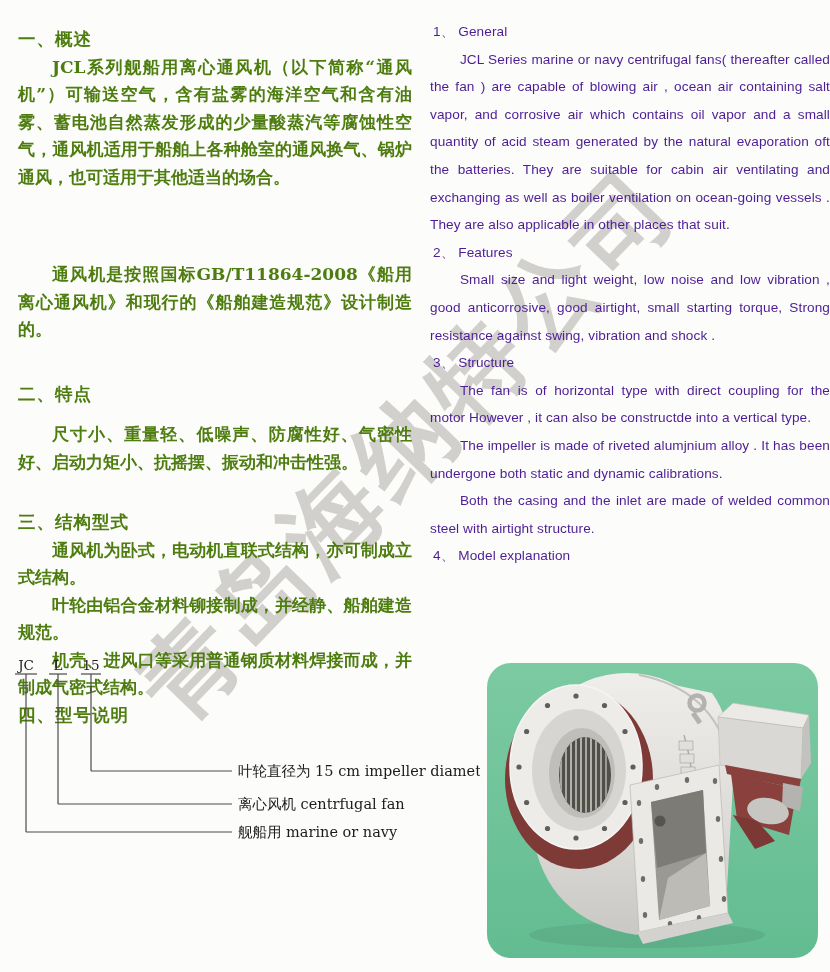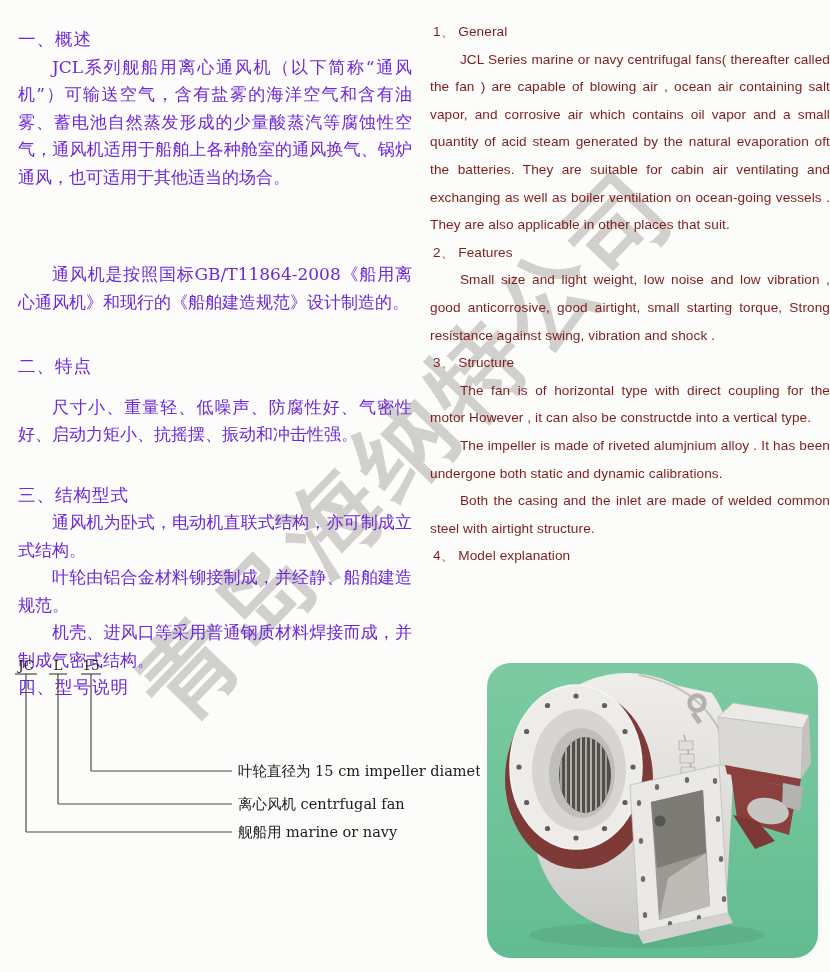--- a/index.html
+++ b/index.html
@@ -14,32 +14,32 @@
     transform:translate(-50%,-50%) rotate(-46deg);
     font-family:"DejaVu Serif","Liberation Serif",serif;
     font-size:96px; font-weight:700; letter-spacing:7px;
     color:rgba(153,147,141,0.42); white-space:nowrap; z-index:0;
   }
   .col { position:absolute; z-index:1; }
   
   .col-left {
     left:18px; top:26px; width:394px;
     font-family:"DejaVu Serif","Liberation Serif",serif;
-    font-weight:normal; font-size:17px; line-height:27.5px; color:#6d28d9;
+    font-weight:bold; font-size:17px; line-height:27.5px; color:#4d7c0f;
   }
   .cn-h  { margin:0; font-size:17.5px; letter-spacing:1px; }
   .cn-p  { margin:0; text-indent:2em; text-align:justify; }
   .mt-p2 { margin-top:70px; }
   .mt-h2 { margin-top:37px; }
   .mt-p3 { margin-top:13px; }
   .mt-h3 { margin-top:33px; }
   
   .col-right {
     left:430px; top:18px; width:400px;
-    font-size:13.6px; line-height:27.6px; color:#7f1d1d;
+    font-size:13.6px; line-height:27.6px; color:#4c1d95;
     letter-spacing:0.1px;
   }
   .en-h { margin:0; padding-left:3px; }
   .en-p { margin:0; text-indent:2.2em; text-align:justify; }
   
   .diagram { position:absolute; left:10px; top:652px; z-index:1; }
   .diagram text {
     font-family:"DejaVu Serif","Liberation Serif",serif;
     fill:#1c1c1c; font-size:14.5px;
   }

